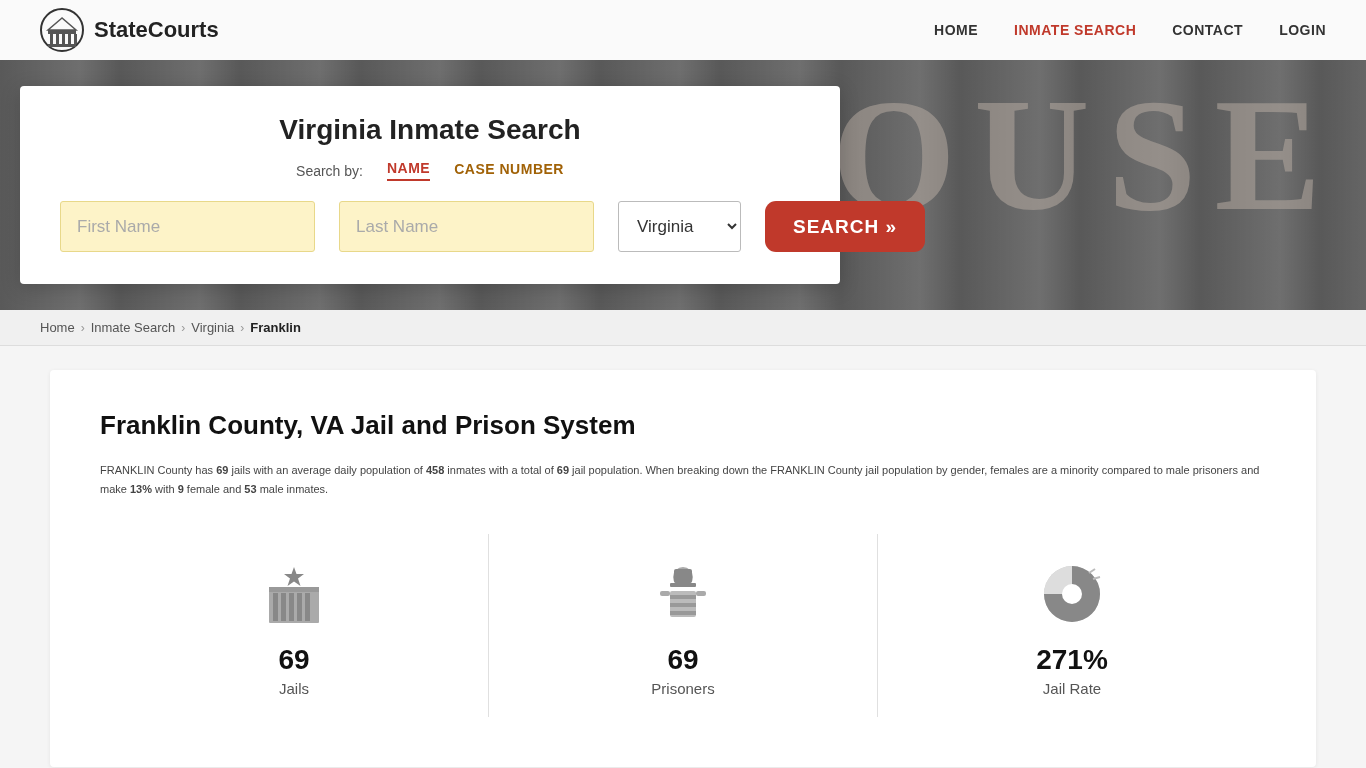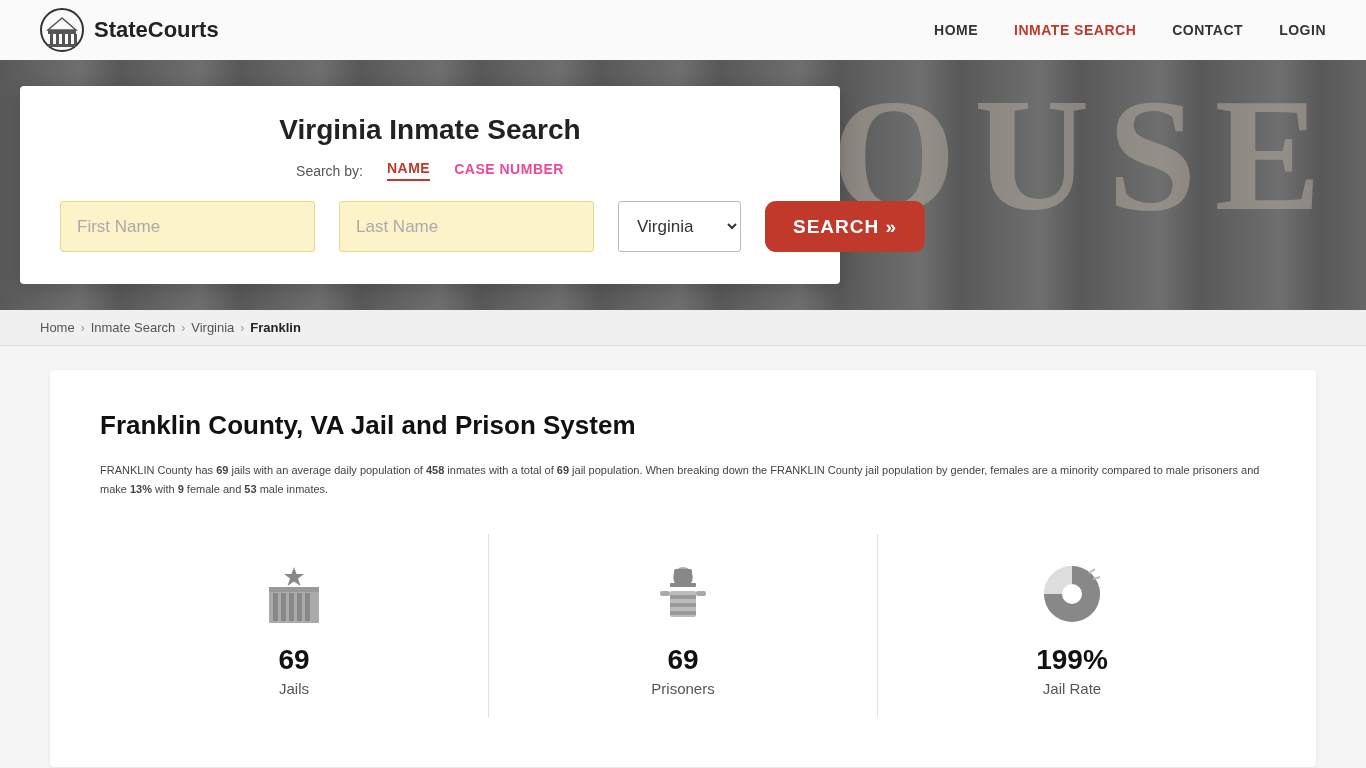--- a/index.html
+++ b/index.html
@@ -118,21 +118,21 @@
       font-size: 14px;
     }
     .tab-btn {
       font-size: 14px;
       font-weight: 700;
       letter-spacing: 0.5px;
       cursor: pointer;
       padding-bottom: 3px;
       background: none;
       border: none;
-      color: #ec4899;
+      color: #a16207;
     }
     .tab-btn.active {
       color: #c0392b;
       border-bottom: 2px solid #c0392b;
     }
     .search-fields {
       display: flex;
       gap: 24px;
       align-items: stretch;
     }
@@ -384,18 +384,18 @@
           <path d="M35,35 L35,7 A28,28 0 1,1 7,35 Z" fill="#888"></path>
 
           <path d="M35,35 L7,35 A28,28 0 0,1 35,7 Z" fill="#ddd"></path>
 
           <circle cx="35" cy="35" r="10" fill="white"></circle>
 
           <line x1="52" y1="14" x2="58" y2="10" stroke="#bbb" stroke-width="2"></line>
           <line x1="56" y1="20" x2="63" y2="18" stroke="#bbb" stroke-width="2"></line>
         </svg>
       </div>
-      <div class="stat-number">199%</div>
+      <div class="stat-number">271%</div>
       <div class="stat-label">Jail Rate</div>
     </div>
 
   </div>
 </div>
 
 </body></html>

